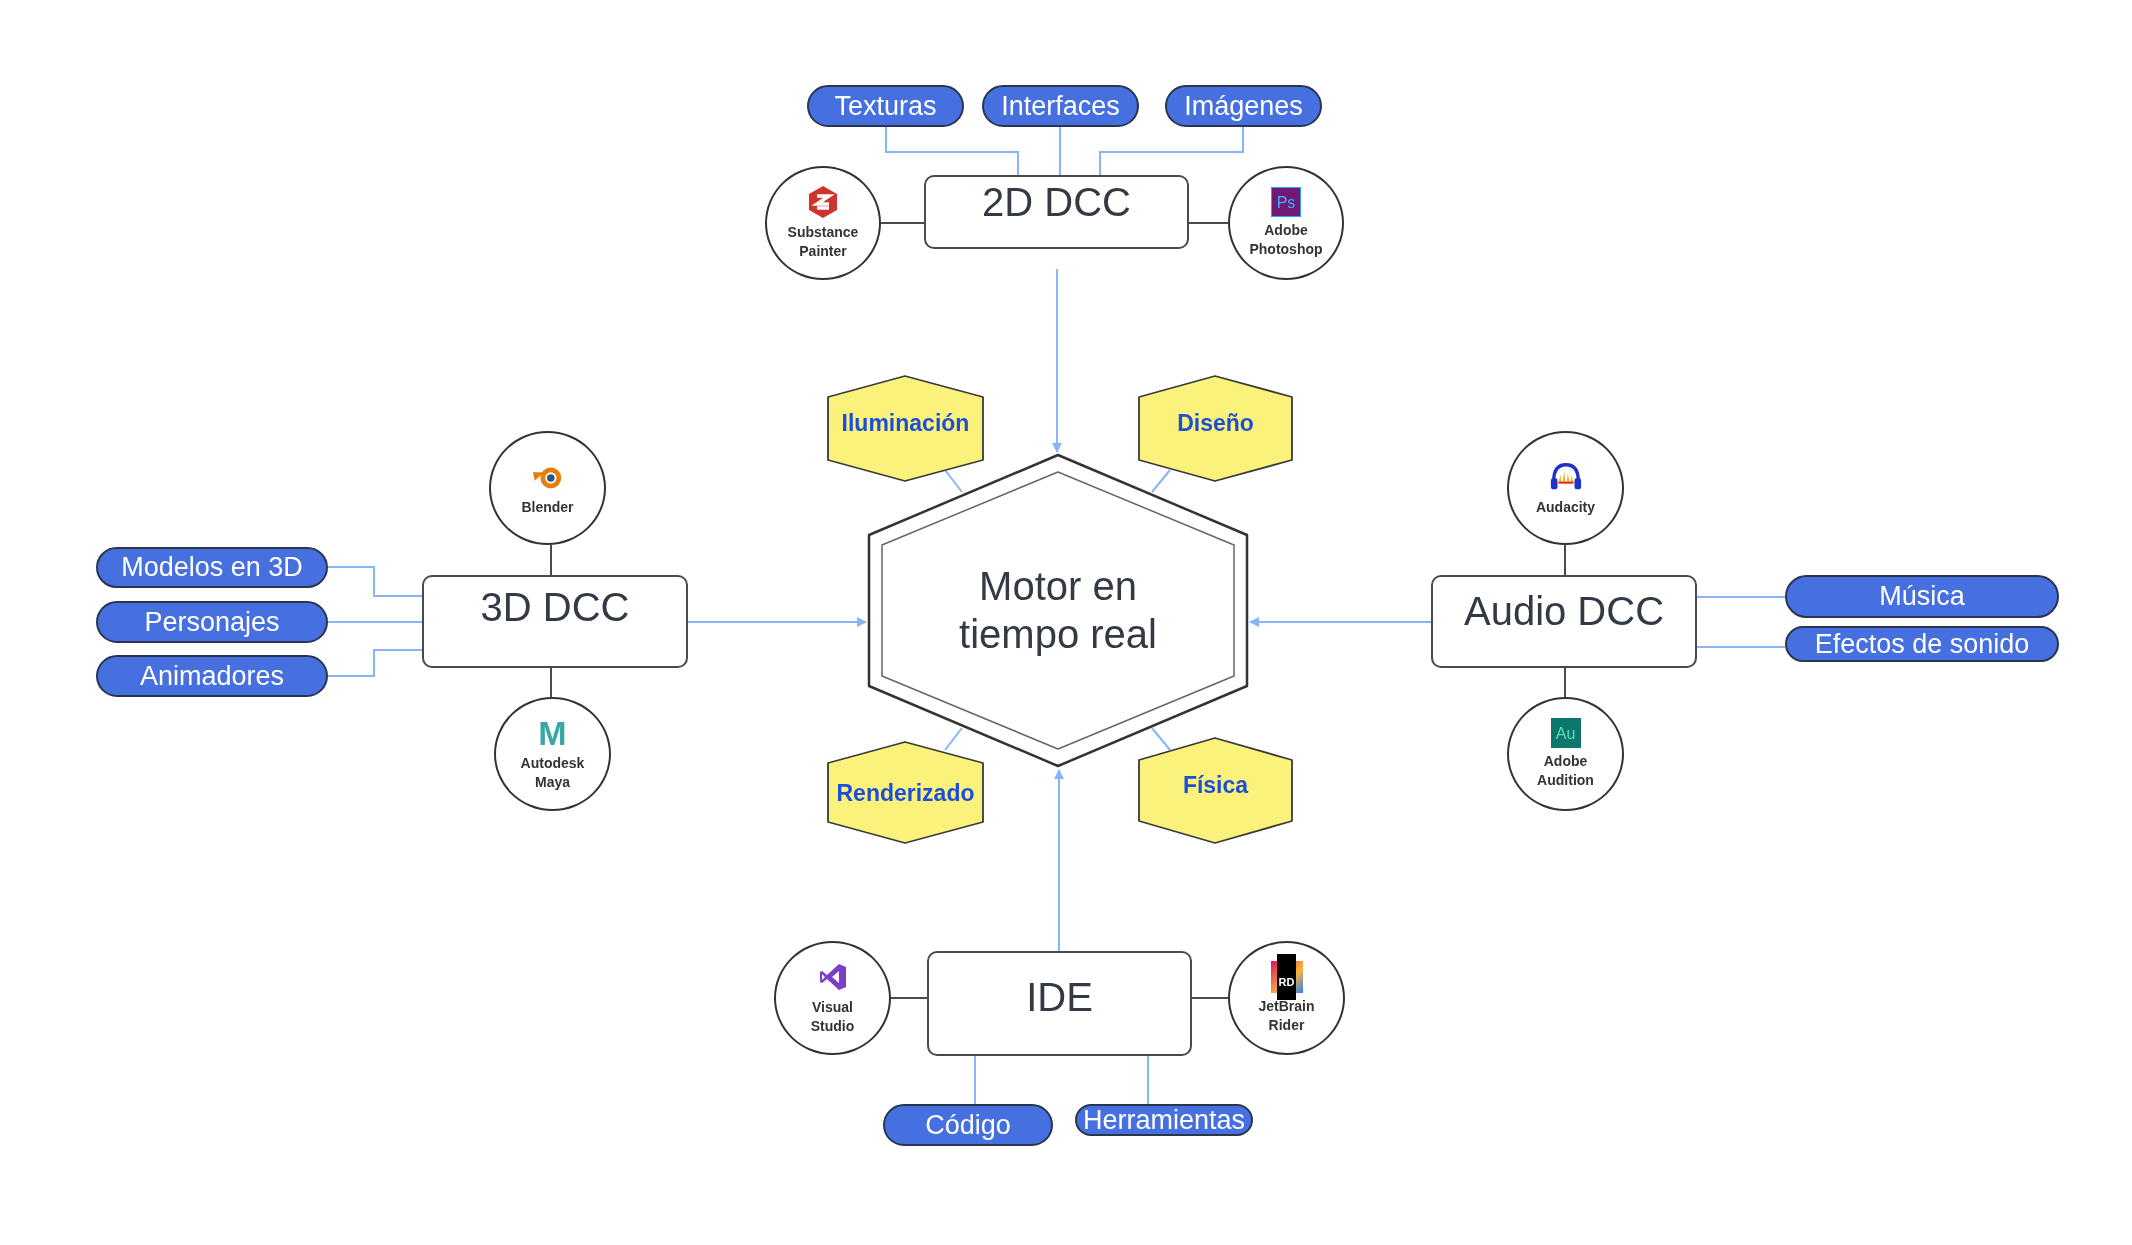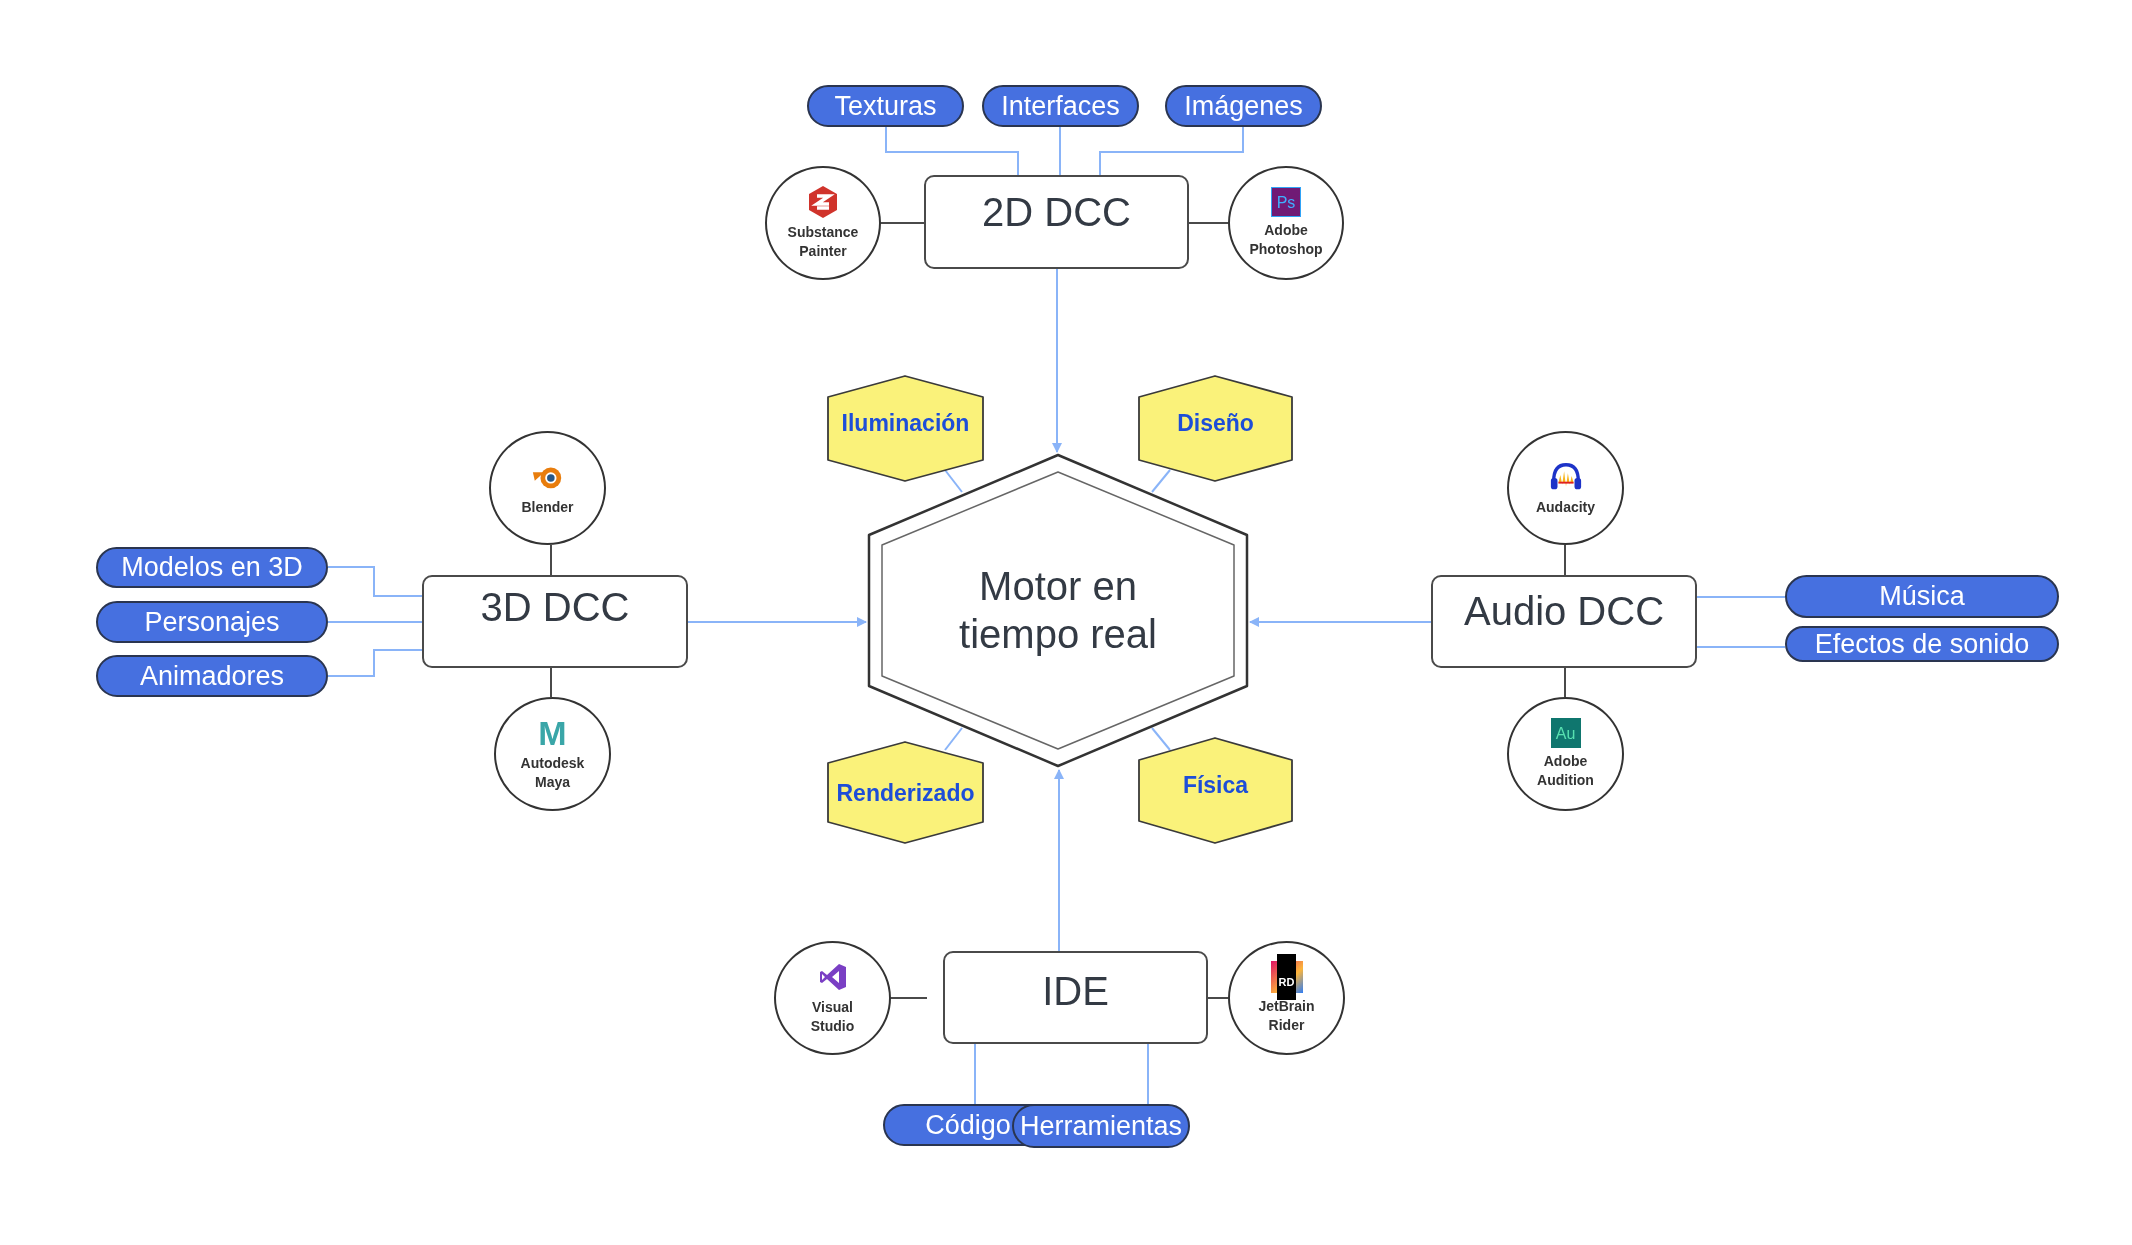--- a/index.html
+++ b/index.html
@@ -77,21 +77,21 @@
 <div class="main-label" style="left:900px;top:560px;width:316px;height:100px;flex-direction:column;">
   <span>Motor en</span>
   <span>tiempo real</span>
 </div>
 
 <div class="hexlabel" style="left:828px;top:395px;width:155px;height:56px;">Iluminación</div>
 <div class="hexlabel" style="left:1139px;top:395px;width:153px;height:56px;">Diseño</div>
 <div class="hexlabel" style="left:828px;top:763px;width:155px;height:60px;">Renderizado</div>
 <div class="hexlabel" style="left:1139px;top:757px;width:153px;height:56px;">Física</div>
 
-<div class="node box" style="left:924px;top:175px;width:265px;height:94px;padding-bottom:20px;">2D DCC</div>
+<div class="node box" style="left:924px;top:175px;width:265px;height:74px;padding-bottom:20px;">2D DCC</div>
 <div class="node pill" style="left:807px;top:85px;width:157px;height:42px;">Texturas</div>
 <div class="node pill" style="left:982px;top:85px;width:157px;height:42px;">Interfaces</div>
 <div class="node pill" style="left:1165px;top:85px;width:157px;height:42px;">Imágenes</div>
 <div class="node circ" style="left:765px;top:166px;width:116px;height:114px;">
   <div class="ic">
     <svg width="34" height="34" viewBox="0 0 34 34">
         <polygon points="17,1 31,9 31,25 17,33 3,25 3,9" fill="#d0332b"></polygon>
         <path d="M11,11 L23,11 L11,19 L23,19" stroke="#fff" stroke-width="3.5" fill="none"></path>
         <path d="M11,23 L23,23" stroke="#fff" stroke-width="3.5"></path>
       </svg>
@@ -146,23 +146,23 @@
   <span>Audacity</span>
 </div>
 <div class="node circ" style="left:1507px;top:697px;width:117px;height:114px;">
   <div class="ic" style="background:#0f766e;width:30px;height:30px;">
     <span style="color:#58e0b0;font-size:16px;font-weight:normal;">Au</span>
   </div>
   <span>Adobe</span>
   <span>Audition</span>
 </div>
 
-<div class="node box" style="left:927px;top:951px;width:265px;height:93px;padding-bottom:12px;margin-left:16px;">IDE</div>
+<div class="node box" style="left:927px;top:951px;width:265px;height:105px;padding-bottom:12px;">IDE</div>
 <div class="node pill" style="left:883px;top:1104px;width:170px;height:42px;">Código</div>
-<div class="node pill" style="left:1012px;top:1104px;width:178px;height:44px;">Herramientas</div>
+<div class="node pill" style="left:1075px;top:1104px;width:178px;height:32px;">Herramientas</div>
 <div class="node circ" style="left:774px;top:941px;width:117px;height:114px;">
   <div class="ic">
     <svg width="30" height="30" viewBox="0 0 30 30">
         <path d="M21,2 L28,5 L28,25 L21,28 L9,17 L4,21 L2,20 L2,10 L4,9 L9,13 Z M21,9 L14,15 L21,21 Z M4,12 L4,18 L7,15 Z" fill="#7a3fc4"></path>
       </svg>
   </div>
   <span>Visual</span>
   <span>Studio</span>
 </div>
 <div class="node circ" style="left:1228px;top:941px;width:117px;height:114px;">

